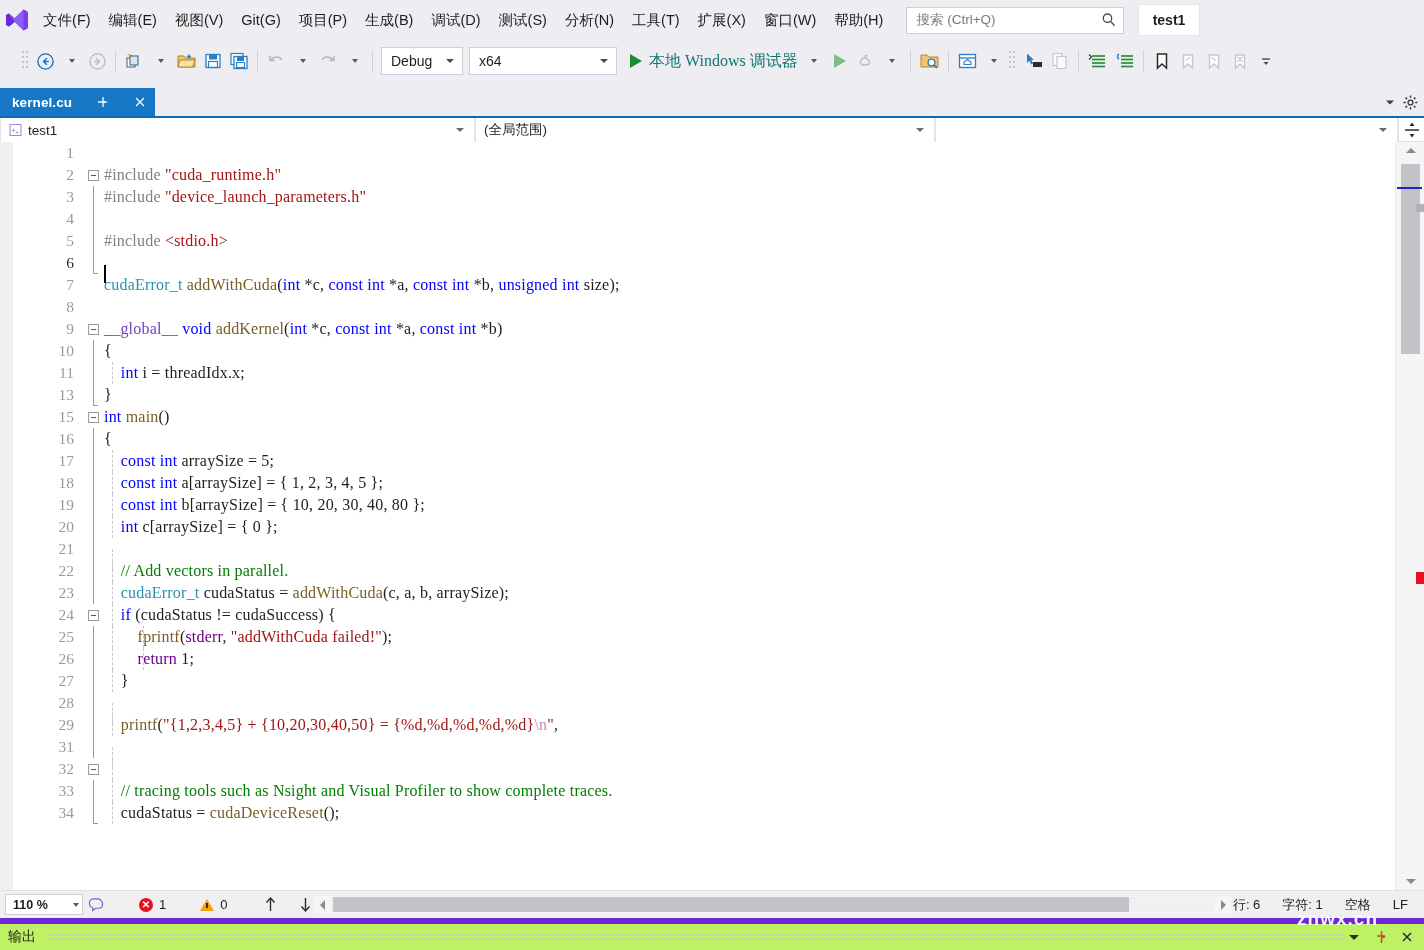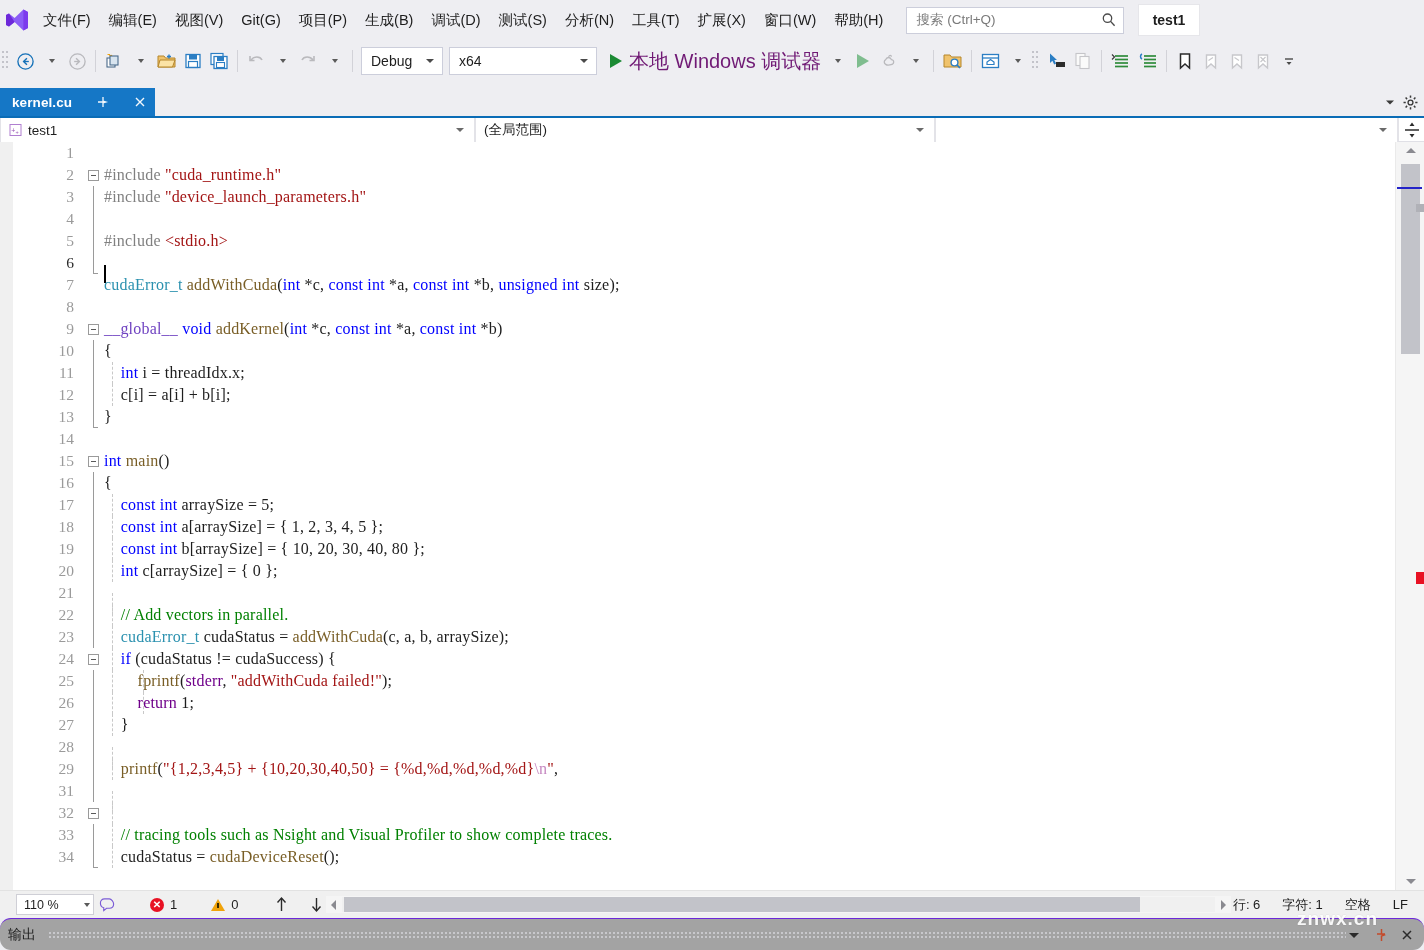--- a/index.html
+++ b/index.html
@@ -34,21 +34,21 @@
   .user-chip {
     margin-left: 14px; background: #ffffff; border: 1px solid #e6e6ea;
     height: 32px; min-width: 62px; display: flex; align-items: center;
     justify-content: center; font-size: 14px; font-weight: bold; color: #1e1e1e;
     padding: 0 12px;
   }
 
   
   .toolbar {
     position: absolute; left: 0; top: 40px; width: 1424px; height: 42px;
-    background: #eeeef2; display: flex; align-items: center; padding-left: 0;
+    background: #eeeef2; display: flex; align-items: center; padding-left: 20px;
   }
   .grip { width: 10px; height: 26px; position: relative; margin-right: 2px; }
   .grip i {
     position: absolute; width: 2px; height: 2px; background: #b5b5bd; border-radius: 50%;
   }
   .tb-btn {
     height: 30px; min-width: 26px; display: flex; align-items: center;
     justify-content: center; padding: 0 3px; cursor: default;
   }
   .tb-sep { width: 1px; height: 22px; background: #d2d2d8; margin: 0 5px; }
@@ -61,21 +61,21 @@
     height: 28px; background: #ffffff; border: 1px solid #cccedb;
     display: flex; align-items: center; padding: 0 4px 0 9px;
     font-size: 14px; color: #1e1e1e; margin: 0 3px;
   }
   .combo .lbl { flex: 1; white-space: nowrap; }
   .combo .arw {
     width: 0; height: 0; border-left: 4px solid transparent;
     border-right: 4px solid transparent; border-top: 4.5px solid #4a4a4a;
     margin-left: 10px; margin-right: 4px;
   }
-  .run-label { font-size: 20px; color: #701a75; white-space: nowrap; margin: 0 3px; }
+  .run-label { font-size: 16px; color: #0f766e; white-space: nowrap; margin: 0 3px; font-family: Liberation Serif, serif; }
   .play-tri {
     width: 0; height: 0; border-top: 7px solid transparent;
     border-bottom: 7px solid transparent; border-left: 12px solid #1b8a34;
   }
   .play-hollow {
     width: 0; height: 0; border-top: 7px solid transparent;
     border-bottom: 7px solid transparent; border-left: 12px solid #7fbd8f;
   }
 
   
@@ -187,23 +187,23 @@
   .vs-err-mark { position: absolute; left: 20px; top: 430px; width: 8px; height: 12px; background: #e81123; }
   .vs-small-sq { position: absolute; left: 20px; top: 62px; width: 8px; height: 8px; background: #b0b1b7; }
 
   
   .statusbar {
     position: absolute; left: 0; top: 890px; width: 1424px; height: 28px;
     background: #f0f0f0; display: flex; align-items: center;
     border-top: 1px solid #e2e2e2;
   }
   .zoom-combo {
-    margin-left: 16px; width: 78px; height: 21px; background: #ffffff;
+    margin-left: 5px; width: 78px; height: 21px; background: #ffffff;
     border: 1px solid #cfcfd6; display: flex; align-items: center;
-    font-size: 12.5px; color: #1e1e1e; padding: 0 3px 0 7px;
+    font-size: 12.5px; color: #1e1e1e; padding: 0 3px 0 7px; font-weight: bold;
   }
   .zoom-combo .z { flex: 1; }
   .sb-item { display: flex; align-items: center; gap: 6px; font-size: 13px; color: #1e1e1e; }
   .err-dot {
     width: 14px; height: 14px; border-radius: 50%; background: #e81123;
     display: flex; align-items: center; justify-content: center;
     color: #fff; font-size: 10px; font-weight: bold; line-height: 1;
   }
   .warn-tri {
     width: 0; height: 0; border-left: 7px solid transparent; border-right: 7px solid transparent;
@@ -216,22 +216,22 @@
     flex: 1; height: 17px; margin: 0 2px; display: flex; align-items: center;
     background: #f5f5f5;
   }
   .hs-arrow { width: 16px; display: flex; align-items: center; justify-content: center; }
   .hs-track { flex: 1; height: 15px; background: #f0f0f0; position: relative; }
   .hs-thumb { position: absolute; left: 2px; top: 0; width: 796px; height: 15px; background: #c2c3c9; }
   .sb-right { display: flex; align-items: center; gap: 22px; padding-right: 16px; font-size: 13px; color: #1e1e1e; }
 
   .outputpanel {
     position: absolute; left: 0; top: 918px; width: 1424px; height: 32px;
-    background: #a3a3a3; border-top: 1px solid #6d28d9;
-    display: flex; align-items: center; padding-left: 8px; border-radius: 11px;
+    background: #bef264; border-top: 6px solid #6d28d9;
+    display: flex; align-items: center; padding-left: 8px;
   }
   .op-title { font-size: 14px; color: #1e1e1e; margin-right: 12px; }
   .op-dots { flex: 1; height: 10px; position: relative; }
   .op-right { display: flex; align-items: center; gap: 12px; padding-right: 10px; }
   .watermark {
     position: absolute; right: 46px; top: 908px; font-size: 19px; color: #ffffff;
     font-weight: bold; letter-spacing: 1px; opacity: .92; pointer-events: none;
     text-shadow: 0 0 2px rgba(0,0,0,.15);
   }
   .dotpat {
@@ -625,37 +625,25 @@
           <div class="code"><span class="var">{</span></div>
         </div>
         <div class="ln-row">
           <div class="num">11</div>
           <div class="fold">
             <div class="vline"></div>
           </div>
           <div class="code"><span class="guide" style="left: 8px;"></span><span class="var">    </span><span class="kw">int</span><span class="var"> i = threadIdx.x;</span></div>
         </div>
         <div class="ln-row">
-          <div class="num">12</div>
-          <div class="fold">
-            <div class="vline"></div>
-          </div>
-          <div class="code"><span class="guide" style="left: 8px;"></span><span class="var">    c[i] = </span><span class="var">a</span><span class="var">[i] + </span><span class="var">b</span><span class="var">[i];</span></div>
-        </div>
-        <div class="ln-row">
           <div class="num">13</div>
           <div class="fold">
             <div class="vline lbracket"></div>
           </div>
           <div class="code"><span class="var">}</span></div>
-        </div>
-        <div class="ln-row">
-          <div class="num">14</div>
-          <div class="fold"></div>
-          <div class="code"></div>
         </div>
         <div class="ln-row">
           <div class="num">15</div>
           <div class="fold">
             <div class="box"></div>
           </div>
           <div class="code"><span class="kw">int</span><span class="var"> </span><span class="fn">main</span><span class="var">()</span></div>
         </div>
         <div class="ln-row">
           <div class="num">16</div>

